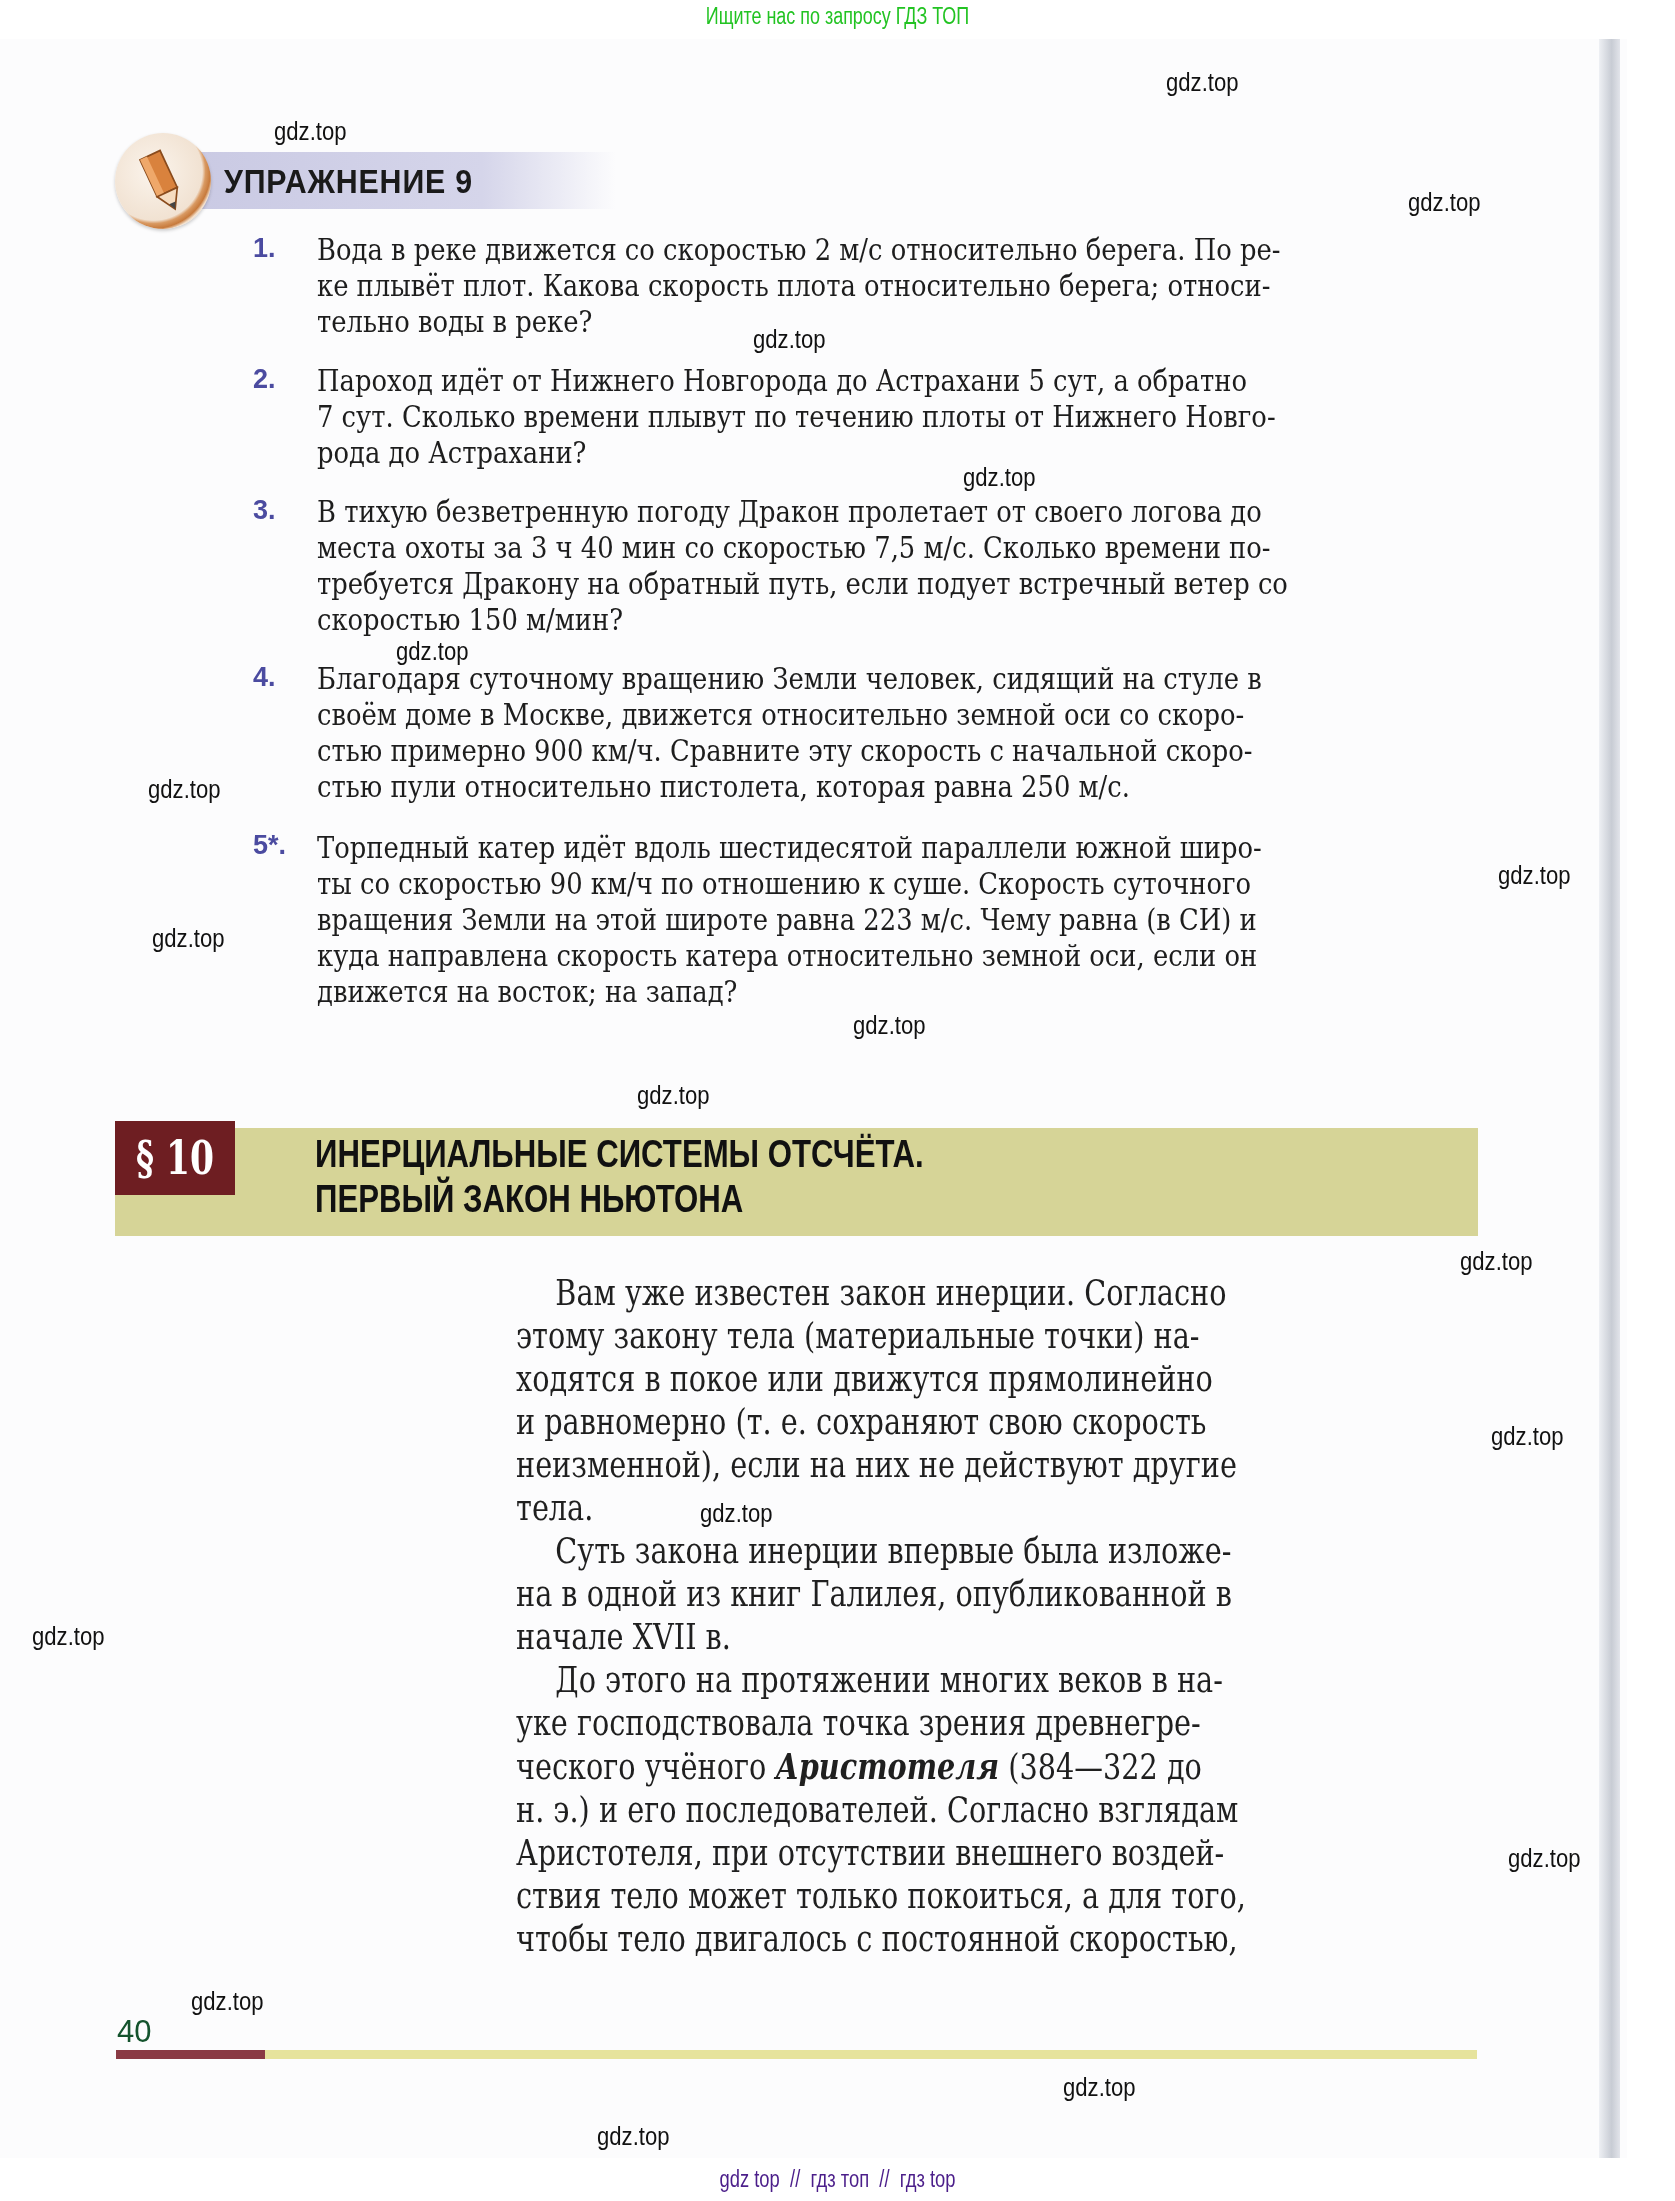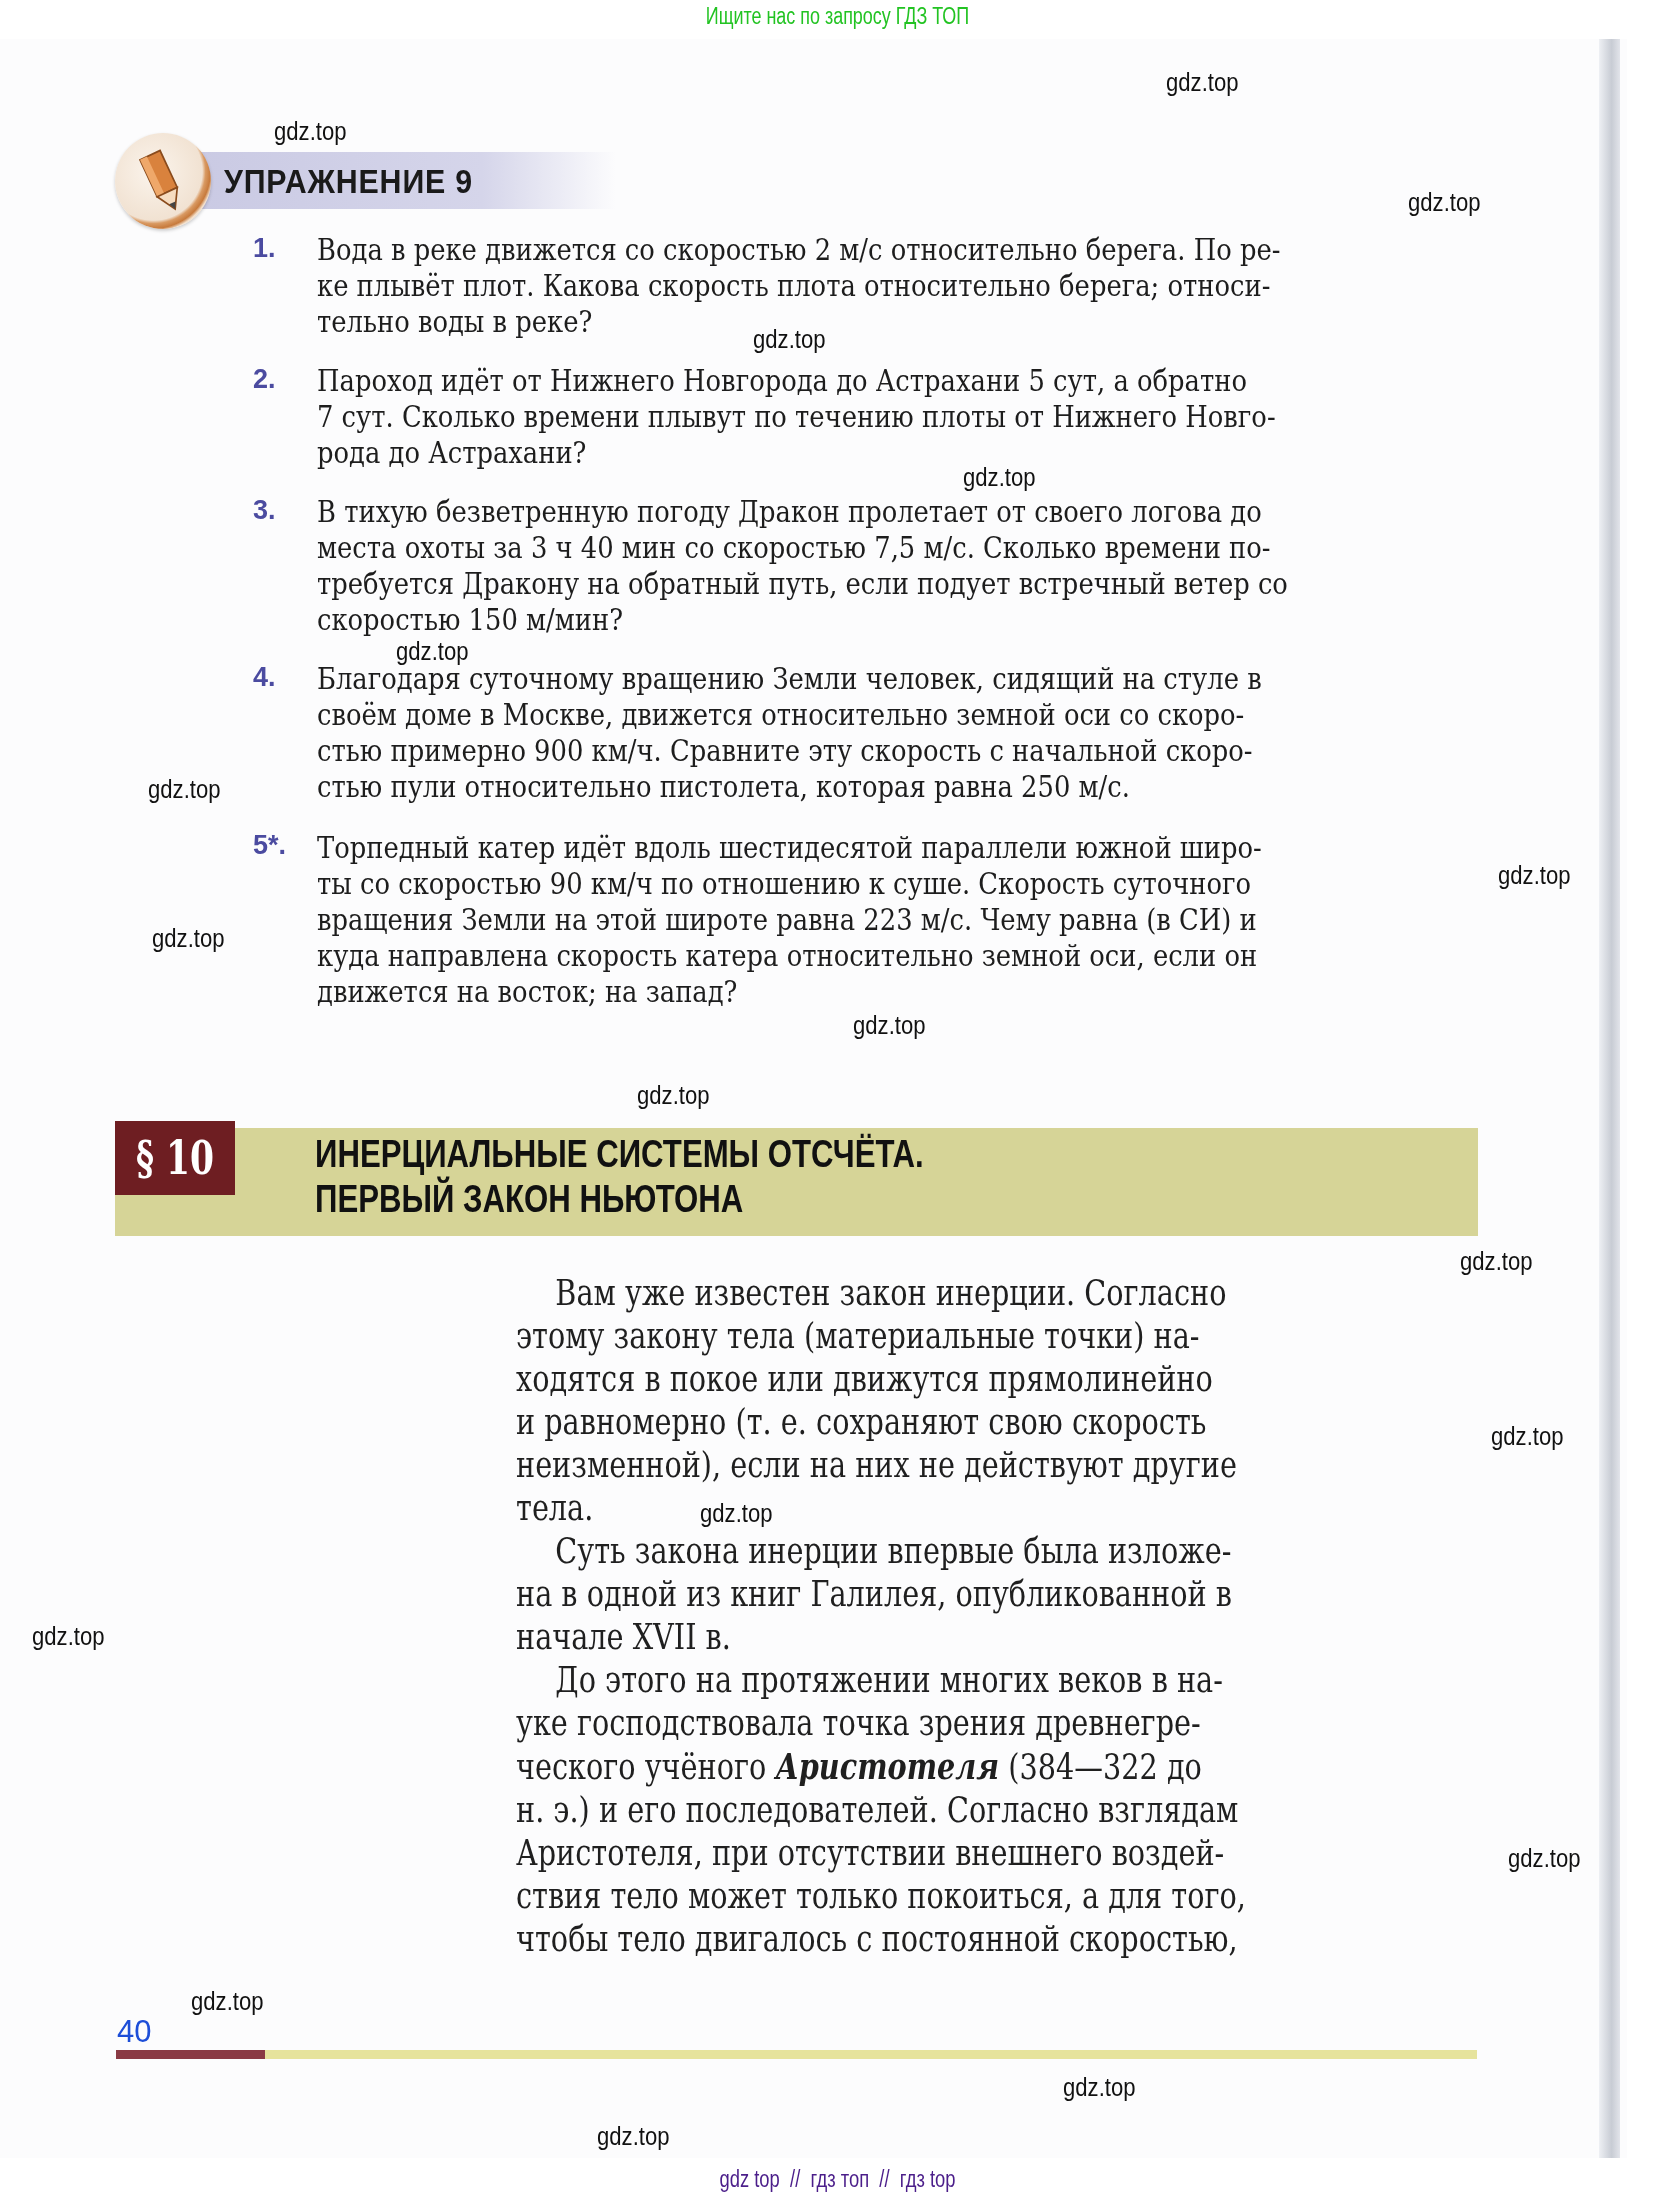--- a/index.html
+++ b/index.html
@@ -75,21 +75,21 @@
   .body-text {
     position:absolute; left:516px; top:1272px;
     font-size:35px; line-height:43px; color:#1f1f1f;
     width:1199px; transform:scaleX(0.82); transform-origin:left;
   }
   .body-text p { margin:0; text-indent:48px; text-align:justify; text-align-last:left; }
   .body-text .line { display:block; }
   .body-text em { font-weight:bold; font-style:italic; }
   .page-num {
     position:absolute; left:117px; top:2014px;
-    font-family:"Liberation Sans", sans-serif; font-size:31px; color:#1d4ed8;
+    font-family:"Liberation Sans", sans-serif; font-size:31px; color:#14532d;
   }
   .footer-rule {
     position:absolute; left:116px; top:2050px; width:1361px; height:8.6px;
     background:#e6e39c;
   }
   .footer-rule-accent {
     position:absolute; left:116px; top:2050px; width:149px; height:8.6px;
     background:#8a3a44;
   }
   .bottom-banner {

